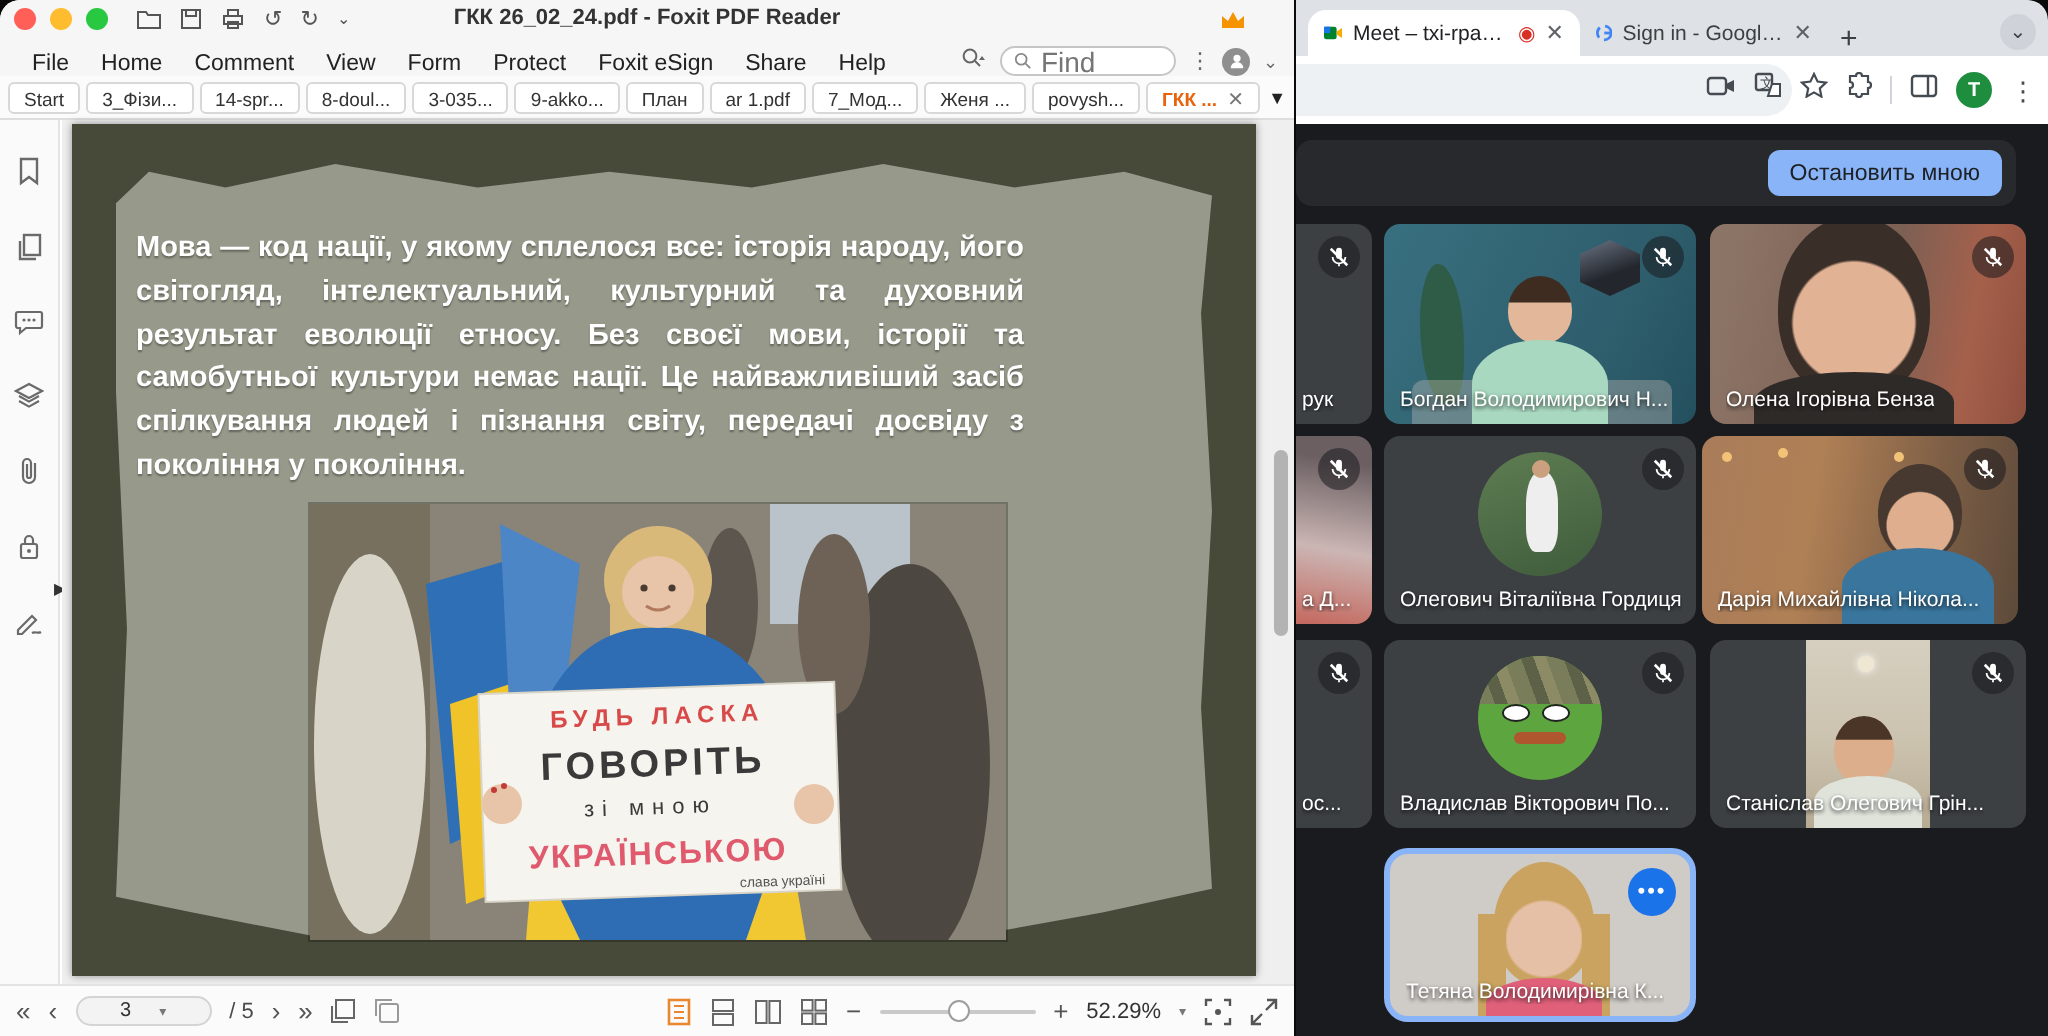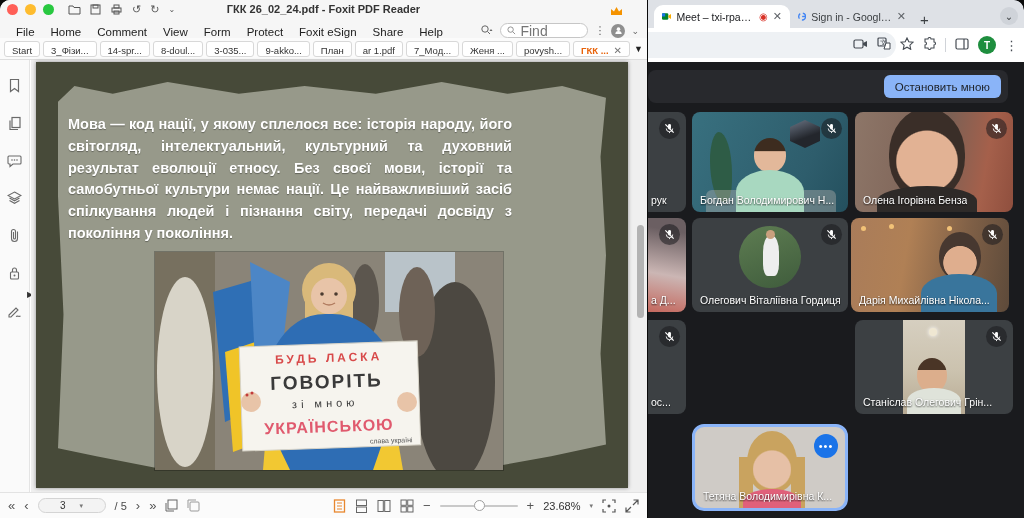--- a/index.html
+++ b/index.html
@@ -363,21 +363,21 @@
           <rect x="7.7" y="1" width="5.3" height="5.3" fill="none" stroke="#666"></rect>
           <rect x="1" y="7.7" width="5.3" height="5.3" fill="none" stroke="#666"></rect>
           <rect x="7.7" y="7.7" width="5.3" height="5.3" fill="none" stroke="#666"></rect>
         </svg>
       </span>
     <span class="nav-g">−</span>
     <span class="slider">
         <span class="knob"></span>
       </span>
     <span class="nav-g">+</span>
-    <span class="zoom-val">23.68%</span>
+    <span class="zoom-val">52.29%</span>
     <span class="c" style="font-size:7px;color:#777">▾</span>
     <span class="sb-ico">
         <svg width="14" height="14" viewBox="0 0 14 14">
           <path d="M1 4V1h3 M10 1h3v3 M13 10v3h-3 M4 13H1v-3" fill="none" stroke="#555" stroke-width="1.2"></path>
           <circle cx="7" cy="7" r="1.5" fill="#555"></circle>
         </svg>
       </span>
     <span class="sb-ico">
         <svg width="14" height="14" viewBox="0 0 14 14">
           <path d="M8.5 1H13v4.5 M13 1 8 6 M5.5 13H1V8.5 M1 13l5-5" fill="none" stroke="#555" stroke-width="1.2"></path>
@@ -522,20 +522,36 @@
     <div class="tile cut" style="left:0;top:258px;width:38px;height:94px;">
       <span class="mute">
           <svg width="11" height="11" viewBox="0 0 12 12">
             <rect x="4.4" y="1" width="3.2" height="6" rx="1.6" fill="#fff"></rect>
             <path d="M2.5 6a3.5 3.5 0 0 0 7 0 M6 9.5V11" stroke="#fff" fill="none"></path>
             <line x1="1.5" y1="1.5" x2="10.5" y2="10.5" stroke="#fff" stroke-width="1.4"></line>
           </svg>
         </span>
       <span class="nm">ос...</span>
     </div>
+    <div class="tile" style="left:44px;top:258px;width:156px;height:94px;">
+      <div class="circle-avatar" style="background:#5da53f;">
+        <div style="position:absolute;left:0;top:0;width:62px;height:24px;background:repeating-linear-gradient(70deg,#7a7d5a 0 8px,#5d6148 8px 14px,#8d8a66 14px 20px);"></div>
+        <div style="position:absolute;left:12px;top:24px;width:14px;height:9px;border-radius:50%;background:#fff;border:1px solid #222;"></div>
+        <div style="position:absolute;left:32px;top:24px;width:14px;height:9px;border-radius:50%;background:#fff;border:1px solid #222;"></div>
+        <div style="position:absolute;left:18px;top:38px;width:26px;height:6px;border-radius:3px;background:#b0562f;"></div>
+      </div>
+      <span class="mute">
+          <svg width="11" height="11" viewBox="0 0 12 12">
+            <rect x="4.4" y="1" width="3.2" height="6" rx="1.6" fill="#fff"></rect>
+            <path d="M2.5 6a3.5 3.5 0 0 0 7 0 M6 9.5V11" stroke="#fff" fill="none"></path>
+            <line x1="1.5" y1="1.5" x2="10.5" y2="10.5" stroke="#fff" stroke-width="1.4"></line>
+          </svg>
+        </span>
+      <span class="nm">Владислав Вікторович По...</span>
+    </div>
     <div class="tile" style="left:207px;top:258px;width:158px;height:94px;">
       <div style="position:absolute;left:48px;top:0;width:62px;height:94px;background:linear-gradient(#d6cfc0 0%,#cbc2ae 55%,#b8ab94);">
         <div style="position:absolute;left:26px;top:8px;width:8px;height:8px;border-radius:50%;background:#efe7d2;box-shadow:0 0 4px #fff;"></div>
         <div class="head" style="left:14px;top:38px;width:30px;height:34px;background:linear-gradient(#4a3526 34%,#dcae8c 36%);"></div>
         <div class="torso" style="left:4px;top:68px;width:54px;height:26px;background:#dfe3da;"></div>
       </div>
       <span class="mute">
           <svg width="11" height="11" viewBox="0 0 12 12">
             <rect x="4.4" y="1" width="3.2" height="6" rx="1.6" fill="#fff"></rect>
             <path d="M2.5 6a3.5 3.5 0 0 0 7 0 M6 9.5V11" stroke="#fff" fill="none"></path>

